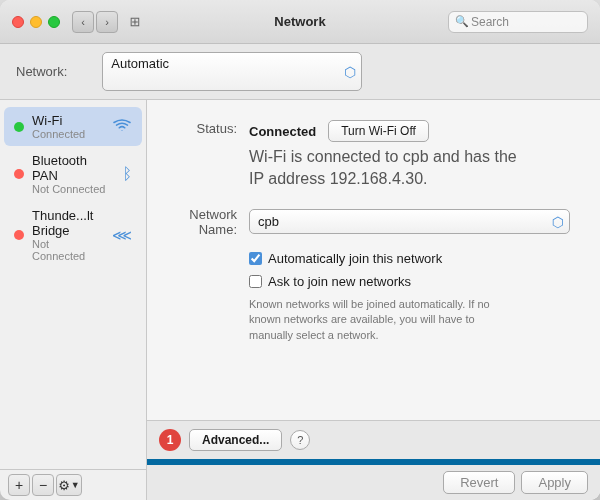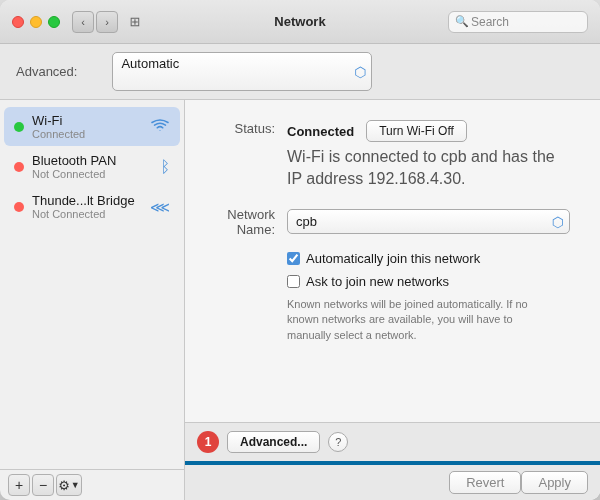--- a/index.html
+++ b/index.html
@@ -395,24 +395,25 @@
       align-items: center;
       justify-content: center;
       font-size: 11px;
       cursor: pointer;
       color: #555;
     }
 
     
     .action-bar {
       background: #e8e8e8;
-      border-top: 4px solid #0369a1;
+      border-top: 6px solid #0369a1;
       padding: 6px 12px;
       display: flex;
       justify-content: flex-end;
+      gap: 6px;
     }
 
     .action-btn {
       background: linear-gradient(to bottom, #ffffff, #f0f0f0);
       border: 1px solid #aaa;
       border-radius: 5px;
       padding: 3px 16px;
       font-size: 13px;
       cursor: pointer;
       color: #888;
@@ -456,21 +457,21 @@
       justify-content: center;
       cursor: pointer;
       font-size: 13px;
       color: #333;
       gap: 1px;
     }
 
     .left-section {
       display: flex;
       flex-direction: column;
-      width: 185px;
+      width: 147px;
       flex-shrink: 0;
       border-right: 1px solid #c8c8c8;
     }
 
     .sidebar-scroll {
       flex: 1;
       overflow-y: auto;
       padding: 6px 0;
     }
 
@@ -501,21 +502,21 @@
     </div>
     <div class="grid-btn">⊞</div>
     <div class="window-title">Network</div>
     <div class="search-bar">
       <span class="search-icon-wrap">🔍</span>
       <span style="font-size:12px;color:#888;">Search</span>
     </div>
   </div>
 
   <div class="location-bar">
-    <span class="location-label">Advanced:</span>
+    <span class="location-label">Network:</span>
     <div class="select-wrapper">
       <select class="location-select">
         <option>Automatic</option>
         <option>Edit Locations...</option>
       </select>
       <span class="select-arrow">⬡</span>
     </div>
   </div>
 
   <div class="main-content">

